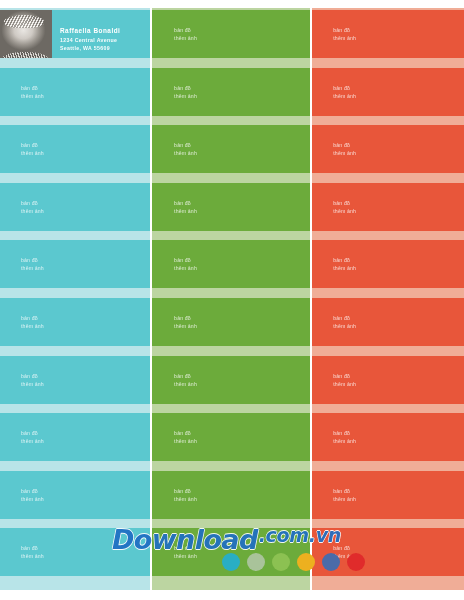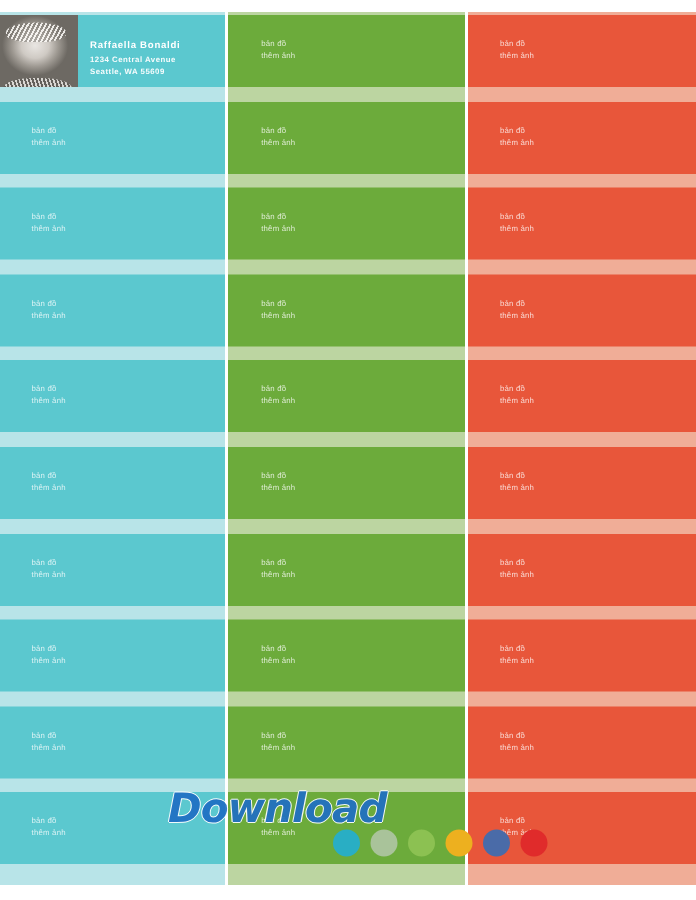--- a/index.html
+++ b/index.html
@@ -306,14 +306,15 @@
       <div class="swatch" style="background: rgb(41, 174, 196);"></div>
       <div class="swatch" style="background: rgb(169, 195, 154);"></div>
       <div class="swatch" style="background: rgb(140, 193, 82);"></div>
       <div class="swatch" style="background: rgb(237, 176, 31);"></div>
       <div class="swatch" style="background: rgb(74, 107, 168);"></div>
       <div class="swatch" style="background: rgb(224, 43, 43);"></div>
     </div>
 
   <div id="watermark">
     <span class="wm-main">Download</span>
+    <span class="wm-tld">.com.vn</span>
   </div>
 </div>
 
 </body></html>

